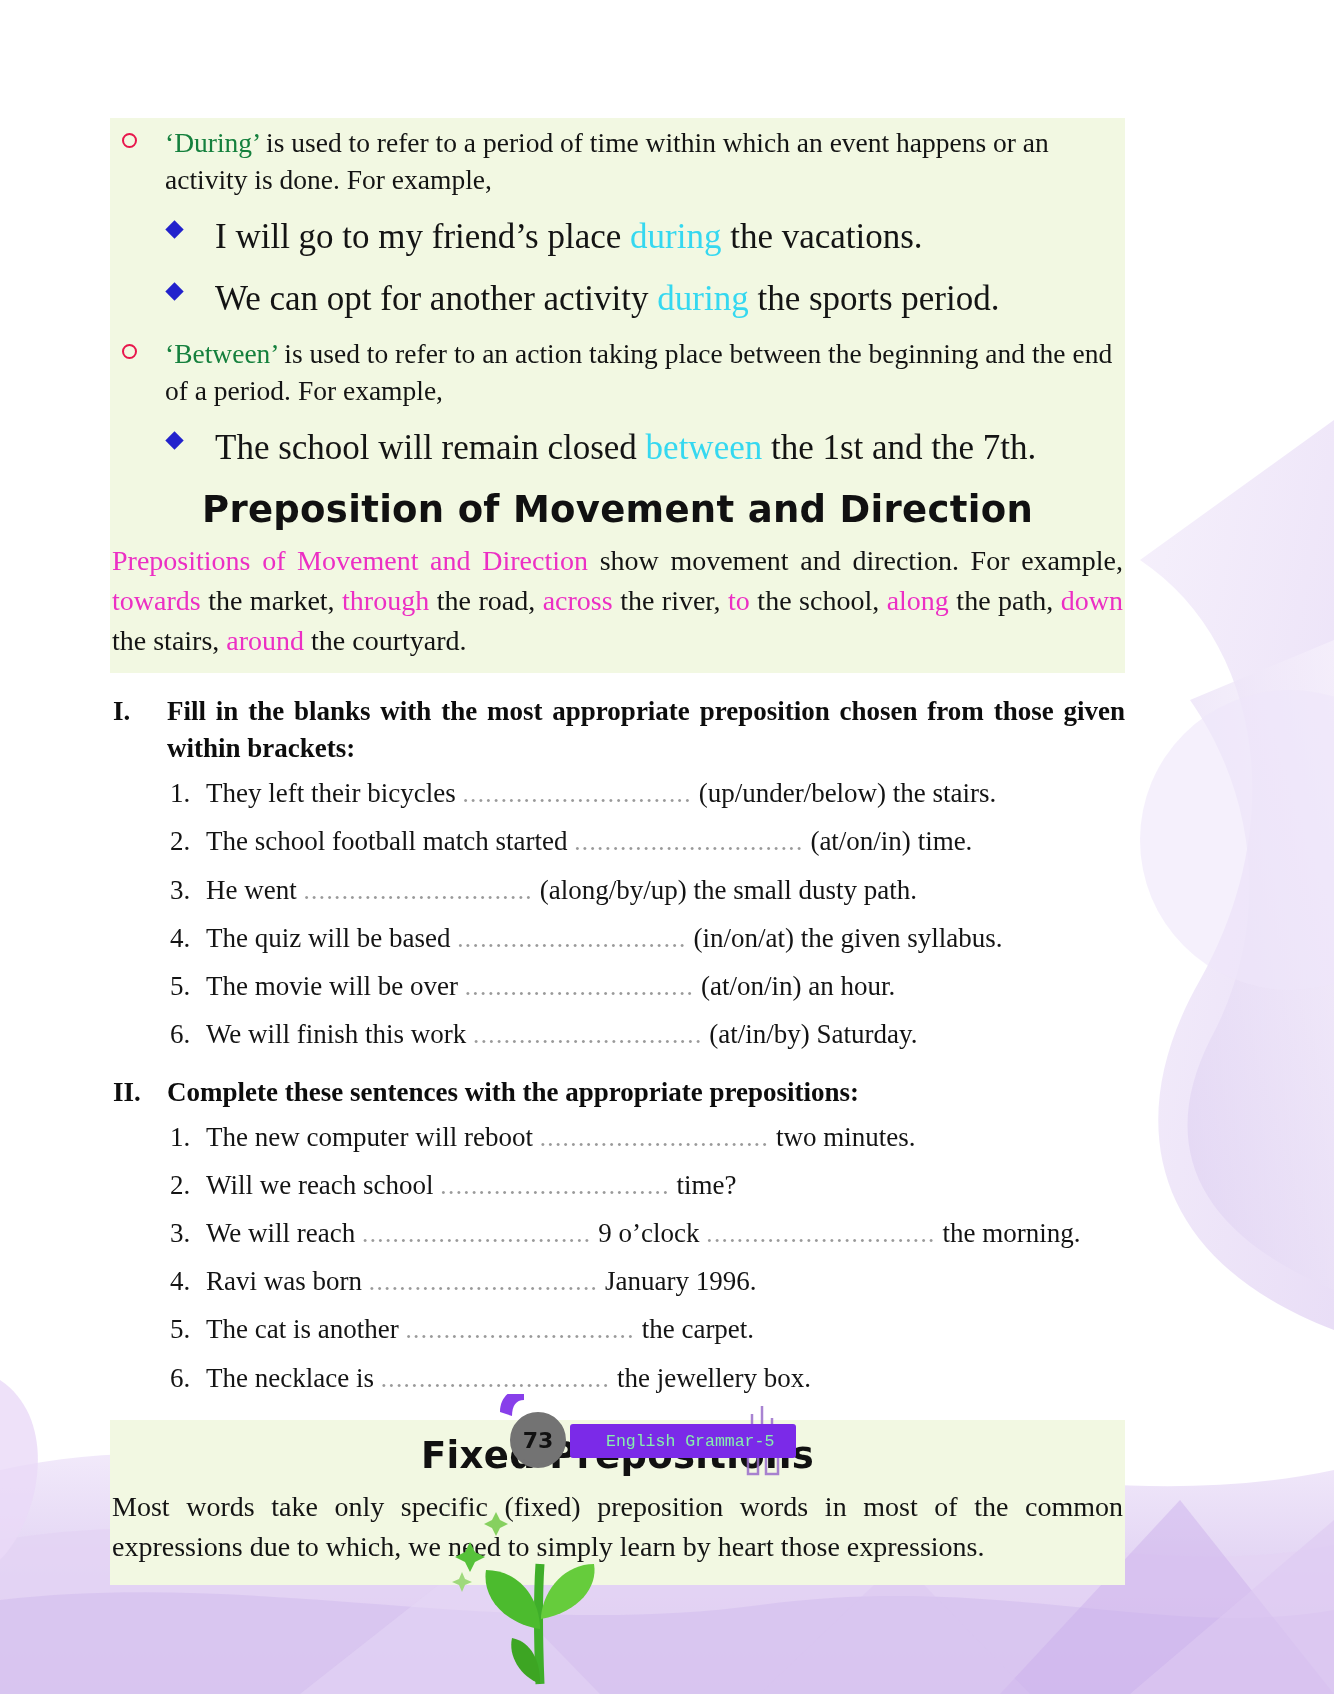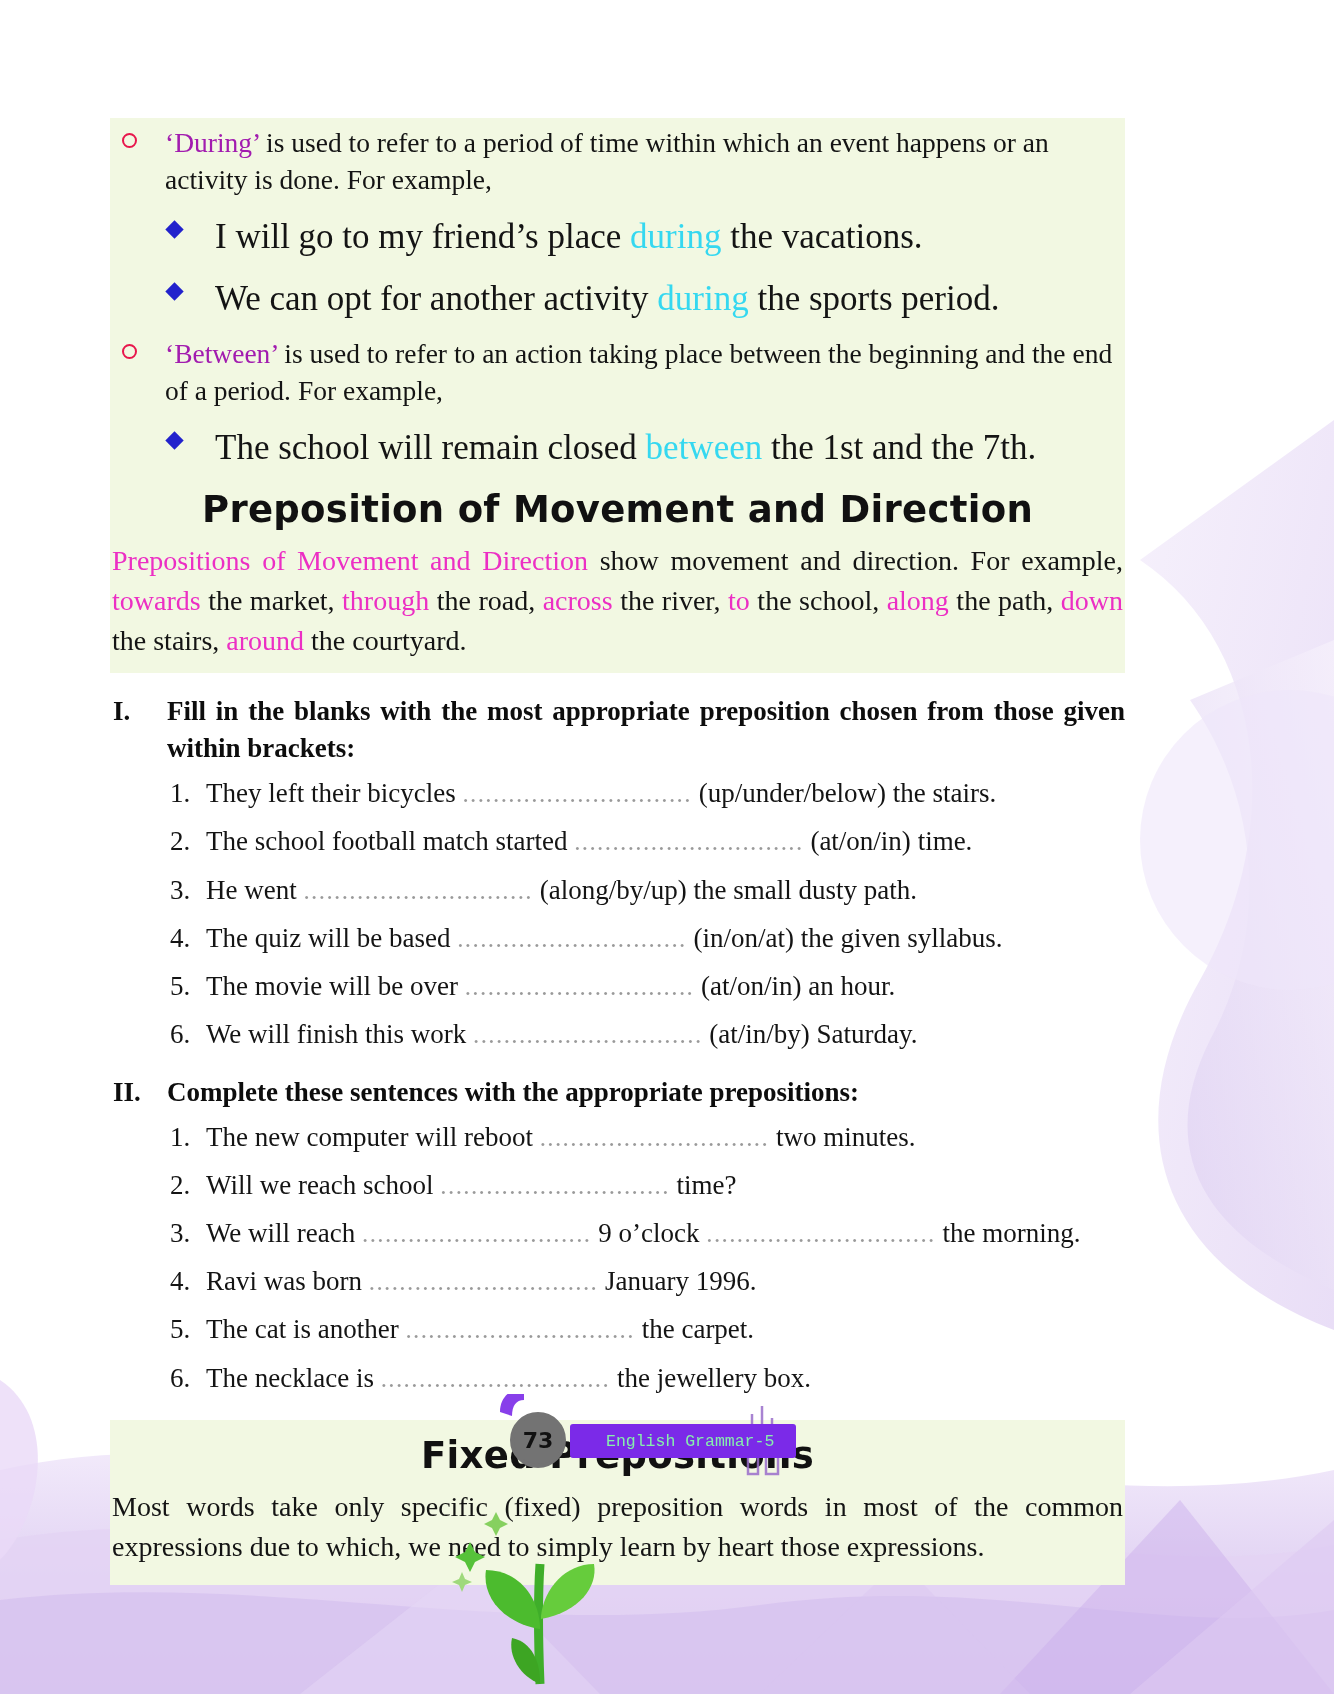--- a/index.html
+++ b/index.html
@@ -82,21 +82,21 @@
   .lvl2 .marker-d {
     position: absolute;
     left: 58px;
     top: 11px;
     width: 13px;
     height: 13px;
     background: #2222cc;
     transform: rotate(45deg);
   }
 
-  .pink  { color: #a21caf; }
+  .pink  { color: #15803d; }
   .cyan  { color: #35d8f0; }
   .mag   { color: #ec2fc4; }
   .ital  { }
 
   
   .sec-head {
     text-align: center;
     font-family: "DejaVu Sans", sans-serif;
     font-weight: bold;
     font-size: 37px;

